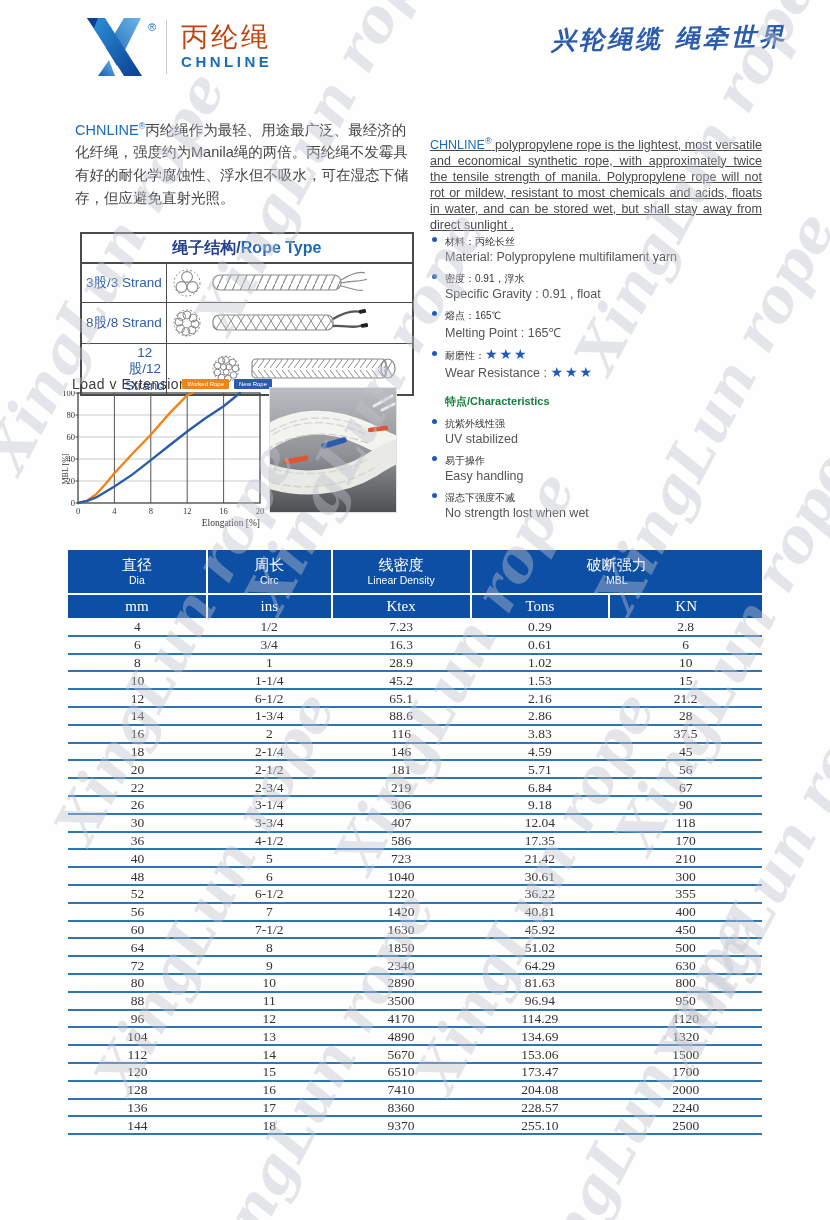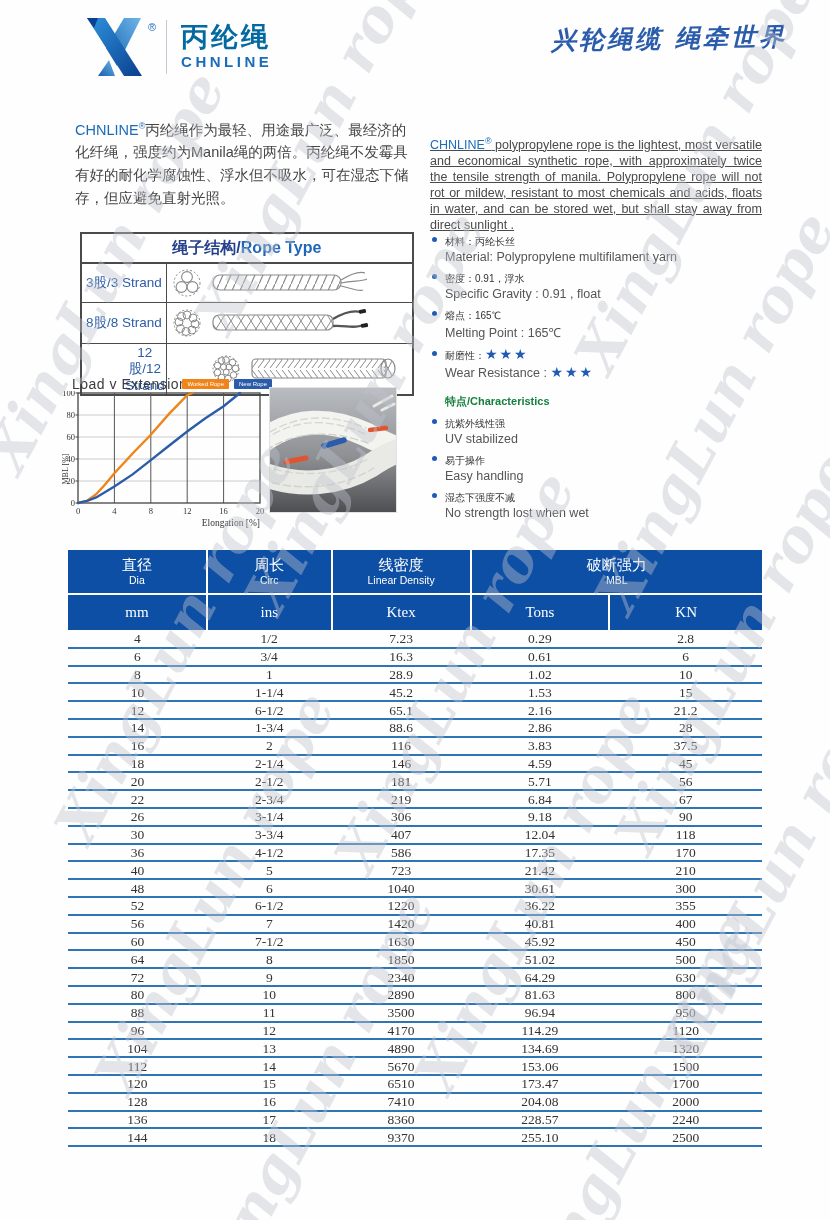--- a/index.html
+++ b/index.html
@@ -8,21 +8,21 @@
         font-family:"Liberation Sans",sans-serif;overflow:hidden;color:#3c3c3c;}
   
   #wm-layer{position:absolute;inset:0;z-index:5;pointer-events:none;overflow:hidden;}
   .wm{position:absolute;width:420px;text-align:center;font-family:"DejaVu Serif",serif;
       font-style:italic;font-size:58px;font-weight:bold;color:rgba(190,196,206,0.42);
       transform:rotate(-62deg);white-space:nowrap;}
   
   #logo{position:absolute;left:84px;top:16px;display:flex;align-items:center;}
   #logo sup{color:#1b6cb8;font-size:11px;position:relative;top:-20px;left:-2px;}
   #logo-divider{width:1px;height:54px;background:#c4c9d2;margin:0 14px 0 8px;}
-  #logo-product{color:#0369a1;font-size:27px;font-weight:bold;letter-spacing:3px;line-height:30px;}
+  #logo-product{color:#c2410c;font-size:27px;font-weight:normal;letter-spacing:3px;line-height:30px;}
   #logo-brand{color:#1b6cb8;font-size:15px;font-weight:bold;letter-spacing:3.5px;line-height:20px;}
   #slogan{position:absolute;right:16px;top:22px;width:290px;text-align:center;color:#2b5cab;
           font-family:"DejaVu Serif",serif;font-style:italic;font-weight:bold;font-size:25px;
           letter-spacing:3px;transform:rotate(-1deg);}
   
   #intro-cn{position:absolute;left:75px;top:100px;width:340px;font-size:14.5px;line-height:23px;color:#454545;}
   #intro-cn .brand,#intro-en .brand{color:#1b6cb8;}
   #intro-en{position:absolute;left:430px;top:120px;width:332px;font-size:12.5px;line-height:16px;
             color:#4a4a4a;text-align:justify;text-decoration:underline;}
   sup{font-size:9px;}
@@ -57,21 +57,21 @@
   .stars{color:#1f5bb5;letter-spacing:2px;font-size:14px;}
   #chars-title{margin:14px 0 4px 15px;color:#15803d;font-weight:bold;font-size:11px;}
   
   #spec-wrap{position:absolute;left:68px;top:550px;width:694px;}
   #spec-table{width:100%;border-collapse:collapse;table-layout:fixed;}
   #spec-table th{background:#0d4fa4;color:#fff;font-weight:normal;padding:0;margin-left:40px;}
   .h-top{height:44px;border-right:2.5px solid #fff;vertical-align:middle;}
   .h-top:last-child{border-right:none;}
   .h-cn{font-size:15px;line-height:18px;display:block;}
   .h-en{font-size:10.5px;line-height:13px;display:block;}
-  .h-unit{height:36px;font-family:"Liberation Serif",serif;font-size:15px;
+  .h-unit{height:24px;font-family:"Liberation Serif",serif;font-size:15px;
           border-top:2px solid #fff;border-right:2.5px solid #fff;}
   .h-unit:last-child{border-right:none;}
   #spec-table td{text-align:center;font-family:"Liberation Serif",serif;font-size:13.5px;
           color:#333;height:17.8px;line-height:15px;padding:0;border-bottom:2px solid #2e75b6;}
 </style>
 </head>
 <body>
 
 <div id="page">
 

